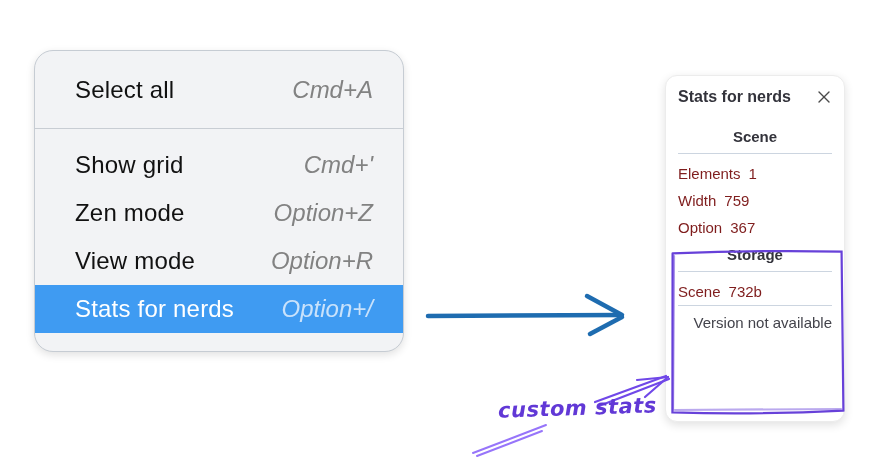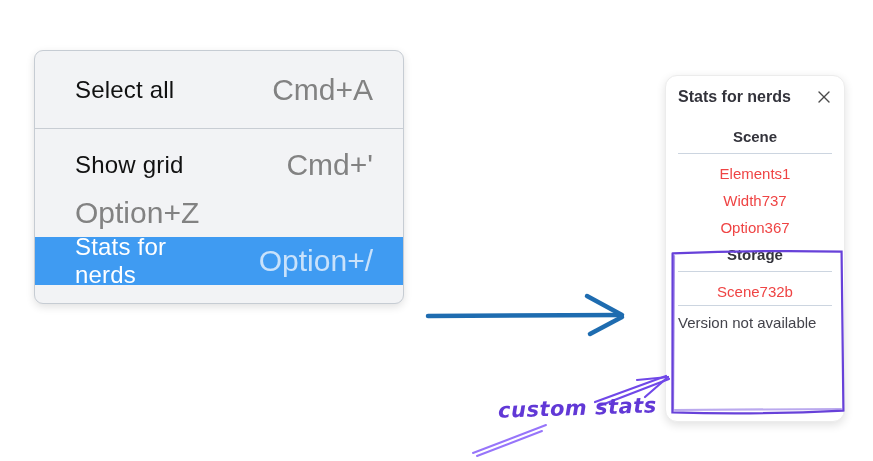--- a/index.html
+++ b/index.html
@@ -7,35 +7,35 @@
     width:873px;height:461px;position:relative;overflow:hidden;
     font-family:"Liberation Sans",sans-serif;
     -webkit-font-smoothing:antialiased;
   }
 
   
   .context-menu{
     position:absolute;left:34px;top:50px;width:370px;
     background:#f2f3f5;
     border:1px solid #c6ccd3;
-    border-radius:9px;
+    border-radius:19px;
     box-shadow:0 3px 8px rgba(0,0,0,0.12);
     box-sizing:border-box;
     overflow:hidden;
   }
   .menu-section-top{height:77px;display:flex;align-items:center;}
   .menu-divider{height:1px;background:#c8cdd3;width:100%;}
   .menu-section-bottom{padding:12px 0 18px 0;}
   .menu-item{
     height:48px;display:flex;align-items:center;justify-content:space-between;
     padding:0 30px 0 40px;cursor:default;width:100%;box-sizing:border-box;
   }
   .menu-section-top .menu-item{height:100%;}
   .menu-item .label{font-size:24px;color:#111;letter-spacing:0.2px;}
-  .menu-item .shortcut{font-size:30px;color:#828282;}
+  .menu-item .shortcut{font-size:24px;color:#828282;font-style:italic;}
   .menu-item.selected{background:#3f9bf2;}
   .menu-item.selected .label{color:#ffffff;}
   .menu-item.selected .shortcut{color:#c9e2fb;margin-left:29px;}
 
   
   .stats-panel{
     position:absolute;left:665px;top:75px;width:180px;height:347px;
     background:#ffffff;border:1px solid #ececec;border-radius:12px;
     box-shadow:0 3px 10px rgba(0,0,0,0.12);
     box-sizing:border-box;padding:12px 12px 10px 12px;
@@ -43,22 +43,22 @@
   }
   .panel-header{display:flex;align-items:center;justify-content:space-between;}
   .panel-title{font-size:16px;font-weight:bold;color:#33333b;}
   .panel-close{width:16px;height:16px;display:flex;align-items:center;justify-content:center;cursor:pointer;}
   .section-heading{
     text-align:center;font-size:15px;font-weight:bold;color:#33333b;
     margin-top:5px;margin-bottom:8px;
   }
   .section-heading.first{margin-top:22px;}
   .panel-rule{height:1px;background:#ccd5e0;margin:0 0 6px 0;}
-  .stat-row{display:flex;justify-content:center;font-size:15px;line-height:27px;color:#ef4444;}
-  .panel-note{font-size:15px;color:#43434b;text-align:left;margin-top:4px;line-height:22px;}
+  .stat-row{display:flex;justify-content:flex-start;font-size:15px;line-height:27px;color:#7f1d1d;gap:8px;}
+  .panel-note{font-size:15px;color:#43434b;text-align:right;margin-top:4px;line-height:22px;}
 
   
   .overlay-svg{position:absolute;pointer-events:none;}
   .annotation-text{
     position:absolute;left:498px;top:396px;width:160px;
     font-family:"DejaVu Sans",sans-serif;font-style:italic;font-weight:bold;
     font-size:21px;color:#6138d6;letter-spacing:0.5px;
     transform:rotate(-2deg);white-space:nowrap;
   }
 </style>
@@ -72,21 +72,26 @@
       <span class="shortcut">Cmd+A</span>
     </div>
   </div>
   <div class="menu-divider"></div>
   <div class="menu-section-bottom">
     <div class="menu-item">
       <span class="label">Show grid</span>
       <span class="shortcut">Cmd+'</span>
     </div>
     <div class="menu-item">
+      <span class="label">Zen mode</span>
       <span class="shortcut">Option+Z</span>
+    </div>
+    <div class="menu-item">
+      <span class="label">View mode</span>
+      <span class="shortcut">Option+R</span>
     </div>
     <div class="menu-item selected">
       <span class="label">Stats for nerds</span>
       <span class="shortcut">Option+/</span>
     </div>
   </div>
 </div>
 
 <svg class="overlay-svg" style="left:420px;top:288px;" width="212" height="56" viewBox="0 0 212 56">
   <g stroke="#1e6cb0" stroke-width="4.5" fill="none" stroke-linecap="round">
@@ -110,21 +115,21 @@
   </div>
 
   <div class="section-heading first">Scene</div>
   <div class="panel-rule"></div>
   <div class="stat-row">
     <span>Elements</span>
     <span>1</span>
   </div>
   <div class="stat-row">
     <span>Width</span>
-    <span>737</span>
+    <span>759</span>
   </div>
   <div class="stat-row">
     <span>Option</span>
     <span>367</span>
   </div>
 
   <div class="section-heading">Storage</div>
   <div class="panel-rule"></div>
   <div class="stat-row">
     <span>Scene</span>

